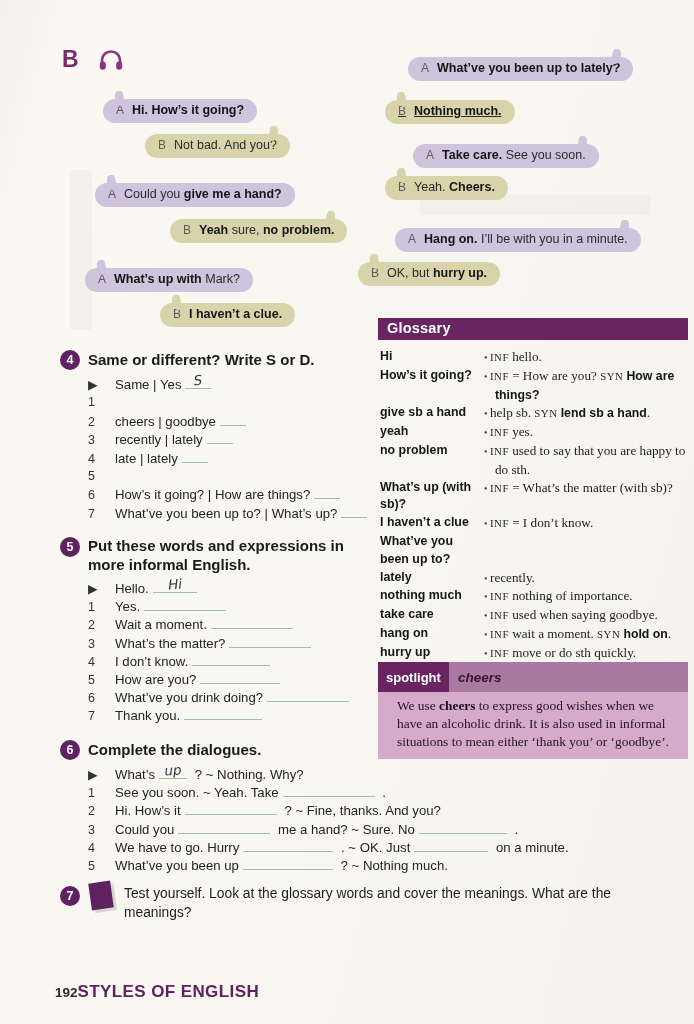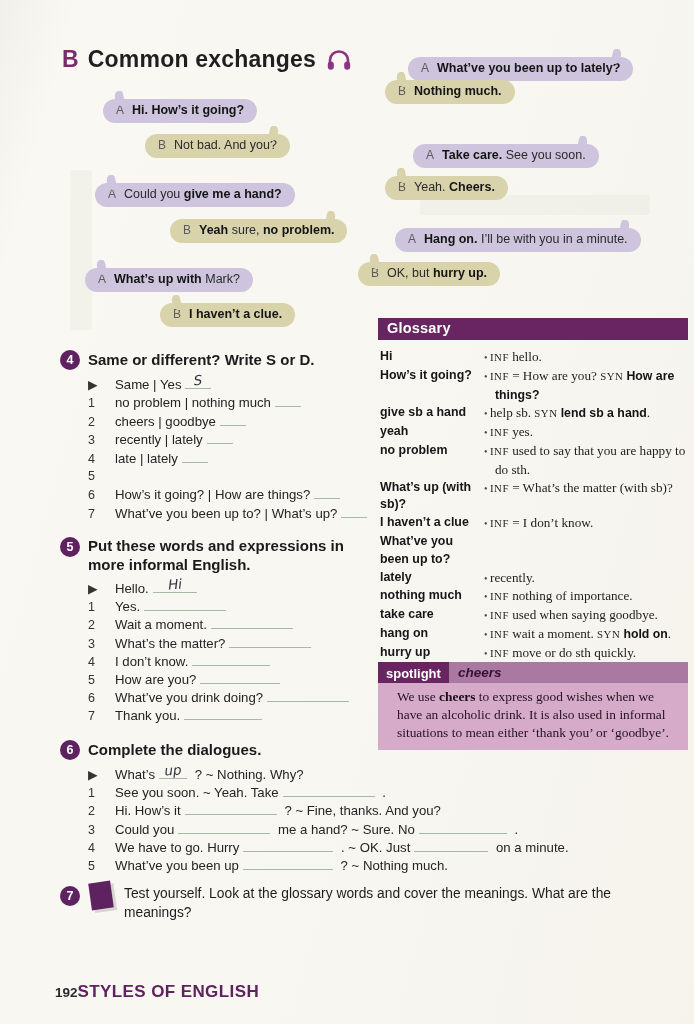--- a/index.html
+++ b/index.html
@@ -27,42 +27,42 @@
   .spk{color:#5c5c5c;margin-right:8px;font-size:12px;}
   .b{font-weight:bold;color:#141414;}
 
   .bubbles>div:nth-of-type(1){left:103px;top:99px;}
   .bubbles>div:nth-of-type(2){left:145px;top:134px;}
   .bubbles>div:nth-of-type(3){left:95px;top:183px;}
   .bubbles>div:nth-of-type(4){left:170px;top:219px;}
   .bubbles>div:nth-of-type(5){left:85px;top:268px;}
   .bubbles>div:nth-of-type(6){left:160px;top:303px;}
   .bubbles>div:nth-of-type(7){left:408px;top:57px;}
-  .bubbles>div:nth-of-type(8){left:385px;top:80px;}
+  .bubbles>div:nth-of-type(8){left:385px;top:100px;text-decoration:underline;}
   .bubbles>div:nth-of-type(9){left:413px;top:144px;}
   .bubbles>div:nth-of-type(10){left:385px;top:176px;}
   .bubbles>div:nth-of-type(11){left:395px;top:228px;}
   .bubbles>div:nth-of-type(12){left:358px;top:262px;}
 
   
   .glossary{position:absolute;left:378px;top:318px;width:310px;}
   .ghead{background:#682561;color:#fff;font-weight:bold;font-size:14.5px;
          padding:2px 0 4px 9px;letter-spacing:.2px;}
   .gbody{padding-top:8px;}
   .grow{display:flex;line-height:17.8px;}
   .term{width:104px;flex:none;font-weight:bold;font-size:12.4px;color:#161616;padding-left:2px;}
   .def{flex:1;font-family:"Liberation Serif",serif;font-size:13.2px;color:#1d1d1d;
        padding-left:11px;text-indent:-11px;}
   .def::before{content:"• ";font-size:10px;color:#444;}
   .def .b{font-family:"Liberation Sans",sans-serif;font-size:12.3px;}
   .sc{font-size:10.8px;letter-spacing:.5px;}
 
   
   .spot{position:absolute;left:378px;top:662px;width:310px;}
-  .spothead{display:flex;align-items:stretch;background:#aa79a1;height:21px;}
+  .spothead{display:flex;align-items:stretch;background:#aa79a1;height:30px;}
   .spotlabel{background:#682561;color:#fff;font-weight:bold;font-size:13px;
              padding:1px 8px 0;display:flex;align-items:center;}
   .spotword{font-style:italic;font-weight:bold;color:#3a1136;margin-left:9px;font-size:13.5px;
             display:flex;align-items:center;}
   .spotbody{background:#d6abc9;padding:5px 19px 8px;font-family:Liberation Serif, serif;
             font-size:13.4px;line-height:18px;color:#231220;}
   .spotbody .b{color:#190d17;}
 
   
   .exnum{position:absolute;left:60px;width:20px;height:20px;border-radius:50%;
@@ -97,21 +97,20 @@
   
   .ghost{position:absolute;background:#c8cbb8;opacity:.14;border-radius:3px;}
 </style>
 </head>
 <body>
 
 <div class="page">
 
   <h1 class="title">
     <span class="tb">B</span>
-    <span>Common exchanges</span>
     <svg width="26" height="22" viewBox="0 0 26 22" aria-hidden="true">
       <path d="M4 15 v-4 a9 8.5 0 0 1 18 0 v4" fill="none" stroke="#8d3380" stroke-width="2.6" stroke-linecap="round"></path>
       <rect x="1.8" y="12.5" width="6" height="8.3" rx="3" fill="#8d3380"></rect>
       <rect x="18.2" y="12.5" width="6" height="8.3" rx="3" fill="#8d3380"></rect>
     </svg>
   </h1>
 
   <div class="ghost" style="left:420px;top:195px;width:230px;height:20px;"></div>
   <div class="ghost" style="left:70px;top:170px;width:22px;height:160px;"></div>
 
@@ -249,21 +248,20 @@
     <h2 class="extitle t4">Same or different? Write S or D.</h2>
     <div class="exitems i4">
 
         <div class="item">
           <span class="mk">▶</span>
           <span class="itx"><span>Same | Yes</span><span class="blank" style="width: 26px;"><span class="fill">S</span></span></span>
         </div>
 
         <div class="item">
           <span class="mk">1</span>
-          <span class="itx"><span>no problem | nothing much</span><span class="blank" style="width: 26px;"></span></span>
         </div>
 
         <div class="item">
           <span class="mk">2</span>
           <span class="itx"><span>cheers | goodbye</span><span class="blank" style="width: 26px;"></span></span>
         </div>
 
         <div class="item">
           <span class="mk">3</span>
           <span class="itx"><span>recently | lately</span><span class="blank" style="width: 26px;"></span></span>

